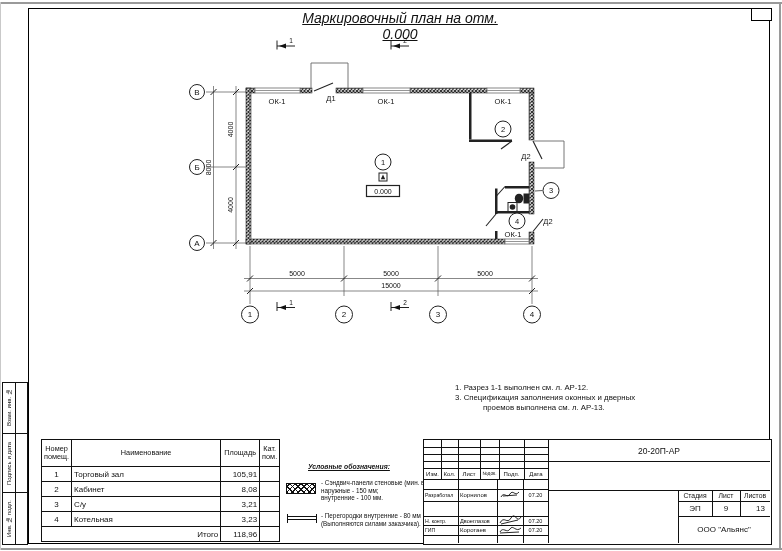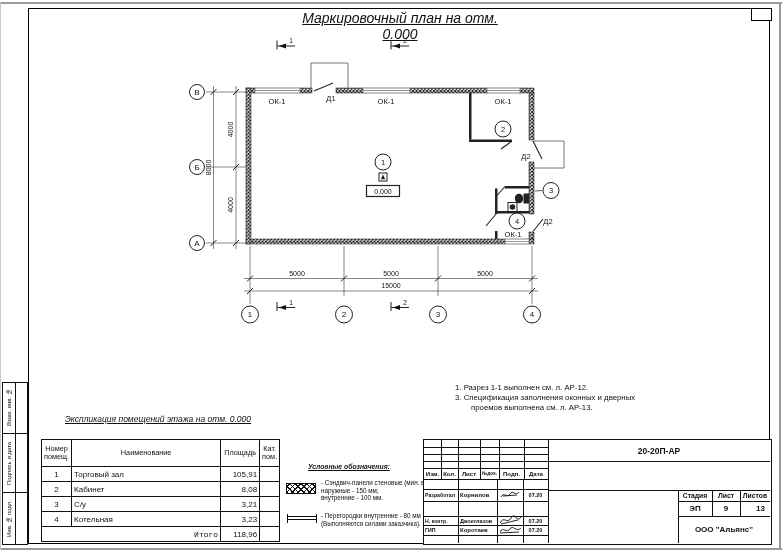--- a/index.html
+++ b/index.html
@@ -7,42 +7,42 @@
         font-family:"Liberation Sans","DejaVu Sans",sans-serif;color:#111;}
   .abs{position:absolute;}
   .edge{position:absolute;background:#9a9a9a;}
   .frame{position:absolute;left:28px;top:8px;width:742px;height:536px;border:1.6px solid #000;box-sizing:border-box;}
   .corner-box{position:absolute;left:751px;top:8px;width:21px;height:13px;border:1px solid #000;box-sizing:border-box;background:#fff;}
   .main-title{position:absolute;left:290px;top:10px;width:220px;text-align:center;
       font-size:14px;font-style:italic;text-decoration:underline;}
   .expl-title{position:absolute;left:42px;top:414px;width:232px;text-align:center;
       font-size:8.5px;font-style:italic;text-decoration:underline;white-space:nowrap;}
   .notes{position:absolute;left:455px;top:383px;font-size:7.8px;line-height:10px;}
-  .notes .indent{margin-left:16px;}
+  .notes .indent{margin-left:28px;}
   svg text{font-family:"Liberation Sans","DejaVu Sans",sans-serif;fill:#111;}
   
   table.expl{position:absolute;left:41px;top:439px;border-collapse:collapse;table-layout:fixed;
       border:1.5px solid #111;}
   table.expl th,table.expl td{border:1px solid #111;padding:0 2px;overflow:hidden;}
   table.expl th{font-size:7.3px;font-weight:normal;line-height:1.15;text-align:center;height:26px;}
   table.expl td{font-size:8px;height:14px;}
   td.c{text-align:center;} td.l{text-align:left;padding-left:3px;} td.r{text-align:right;padding-right:3px;}
-  td.tot{text-align:right;padding-right:8px;font-family:Liberation Mono, monospace;}
+  td.tot{text-align:right;padding-right:8px;}
   
   .legend-title{position:absolute;left:308px;top:463px;font-size:6.8px;font-style:italic;font-weight:bold;text-decoration:underline;}
   .pre{white-space:pre-line;}
   .legend-text{position:absolute;font-size:6.3px;line-height:7.5px;}
   .sym-hatch{position:absolute;left:286px;top:483px;width:30px;height:11px;border:1px solid #111;box-sizing:border-box;
      background-image:repeating-linear-gradient(45deg,#111 0,#111 1px,transparent 1px,transparent 4px),
                       repeating-linear-gradient(-45deg,#111 0,#111 1px,transparent 1px,transparent 4px);}
   .sym-part{position:absolute;left:287px;top:514px;width:30px;height:9px;}
   .sym-part .bar{position:absolute;left:0;top:2px;width:30px;height:4px;border-top:1px solid #111;border-bottom:1px solid #111;box-sizing:border-box;}
   .sym-part .cap{position:absolute;top:0;width:1px;height:9px;background:#111;}
   
-  .tb{position:absolute;left:423px;top:439px;width:349px;height:106px;border:1.5px solid #111;box-sizing:border-box;background:#fff;font-weight:bold;}
+  .tb{position:absolute;left:423px;top:439px;width:349px;height:106px;border:1.5px solid #111;box-sizing:border-box;background:#fff;}
   .tb .vl,.tb .hl{position:absolute;background:#111;}
   .tb .vl{width:1px;} .tb .hl{height:1px;}
   .tb .txt{position:absolute;display:flex;align-items:center;justify-content:center;text-align:center;}
   .tb .lft{justify-content:flex-start;text-align:left;}
   
   .strip{position:absolute;left:2px;top:382px;width:26px;box-sizing:border-box;}
   .vcell{position:relative;border:1px solid #111;border-bottom:none;box-sizing:border-box;}
   .vcell:last-child{border-bottom:1px solid #111;}
   .vcell .vdiv{position:absolute;left:12px;top:0;width:1px;height:100%;background:#111;}
   .vlabel{position:absolute;left:0;top:0;width:12px;height:100%;display:flex;align-items:center;justify-content:center;
@@ -239,21 +239,20 @@
     <text x="526" y="158.5" font-size="7.5" text-anchor="middle">Д2</text>
     <text x="548" y="224" font-size="7.5" text-anchor="middle">Д2</text>
   </svg>
 
   <div class="notes">
     <div>1. Разрез 1-1 выполнен см. л. АР-12.</div>
     <div>3. Спецификация заполнения оконных и дверных</div>
     <div class="indent">проемов выполнена см. л. АР-13.</div>
   </div>
 
-  <div class="expl-title">Экспликация помещений этажа на отм. 0.000</div>
   <table class="expl">
     <colgroup>
         <col style="width:27px">
         <col style="width:149px">
         <col style="width:39px">
         <col style="width:20px">
       </colgroup>
     <thead>
       <tr>
         <th>Номер помещ.</th>

